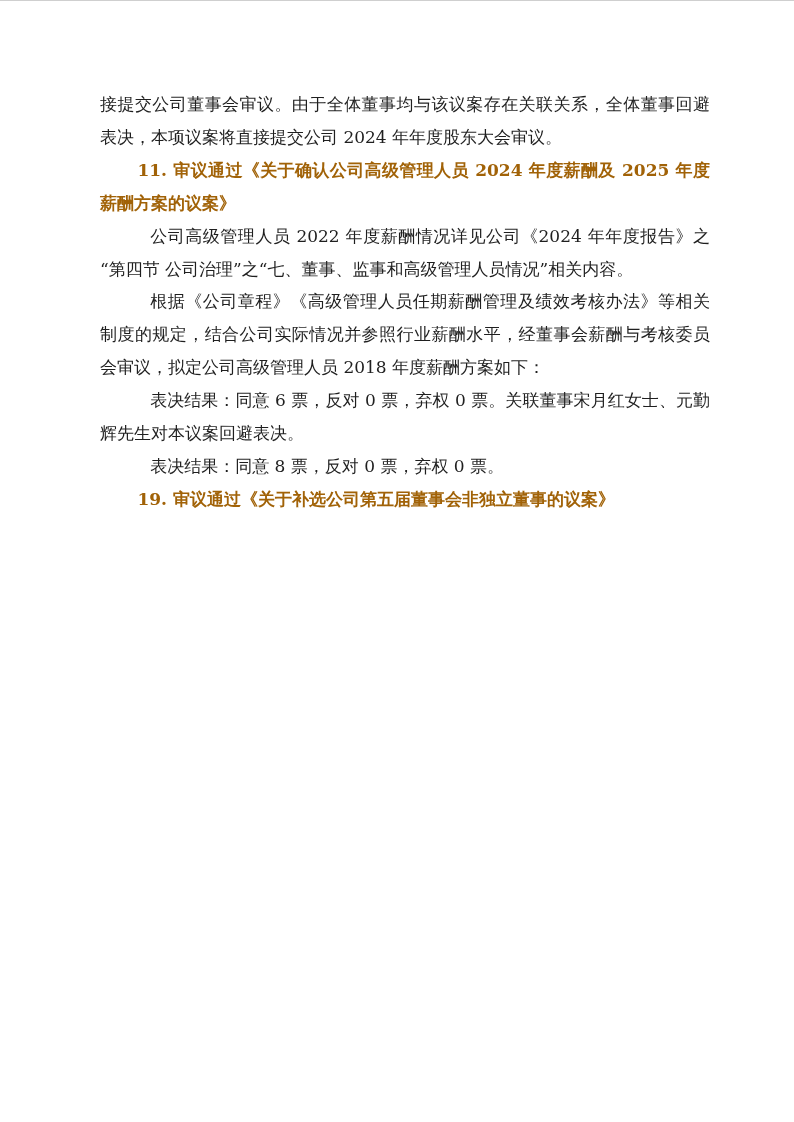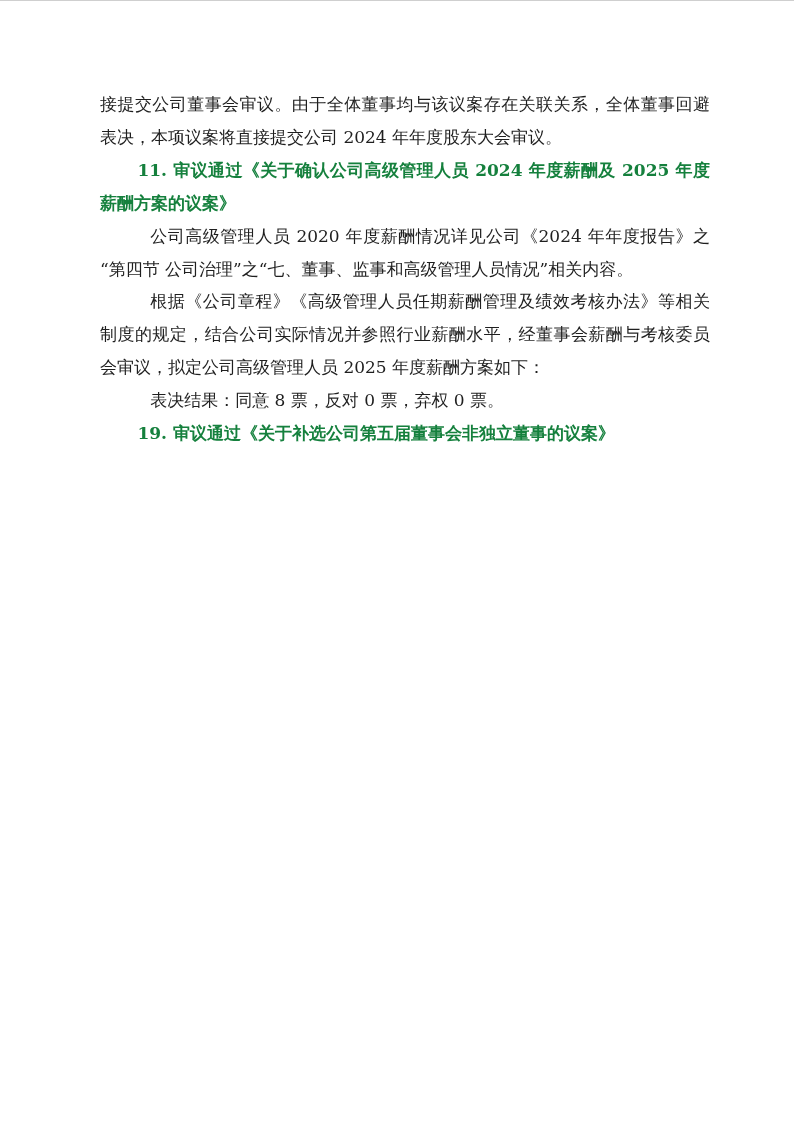--- a/index.html
+++ b/index.html
@@ -30,39 +30,40 @@
       line-height: 32.9px;
       text-align: justify;
       text-indent: 2.95em;
       word-break: break-all;
     }
     .para.continuation {
       text-indent: 0;
     }
     .para.heading {
       font-weight: 700;
-      color: #15803d;
+      color: #a16207;
       text-indent: 2.2em;
     }
   </style>
 </head>
 <body>
 
 <div class="page">
   <div class="content">
 
     <p class="para continuation">接提交公司董事会审议。由于全体董事均与该议案存在关联关系，全体董事回避表决，本项议案将直接提交公司 2024 年年度股东大会审议。</p>
 
     <p class="para heading">11. 审议通过《关于确认公司高级管理人员 2024 年度薪酬及 2025 年度薪酬方案的议案》</p>
 
-    <p class="para">公司高级管理人员 2020 年度薪酬情况详见公司《2024 年年度报告》之“第四节 公司治理”之“七、董事、监事和高级管理人员情况”相关内容。</p>
+    <p class="para">公司高级管理人员 2022 年度薪酬情况详见公司《2024 年年度报告》之“第四节 公司治理”之“七、董事、监事和高级管理人员情况”相关内容。</p>
 
-    <p class="para">根据《公司章程》《高级管理人员任期薪酬管理及绩效考核办法》等相关制度的规定，结合公司实际情况并参照行业薪酬水平，经董事会薪酬与考核委员会审议，拟定公司高级管理人员 2025 年度薪酬方案如下：</p>
+    <p class="para">根据《公司章程》《高级管理人员任期薪酬管理及绩效考核办法》等相关制度的规定，结合公司实际情况并参照行业薪酬水平，经董事会薪酬与考核委员会审议，拟定公司高级管理人员 2018 年度薪酬方案如下：</p>
 
 
+    <p class="para">表决结果：同意 6 票，反对 0 票，弃权 0 票。关联董事宋月红女士、元勤辉先生对本议案回避表决。</p>
 
 
 
 
     <p class="para">表决结果：同意 8 票，反对 0 票，弃权 0 票。</p>
 
     <p class="para heading">19. 审议通过《关于补选公司第五届董事会非独立董事的议案》</p>
 
 
   </div>

